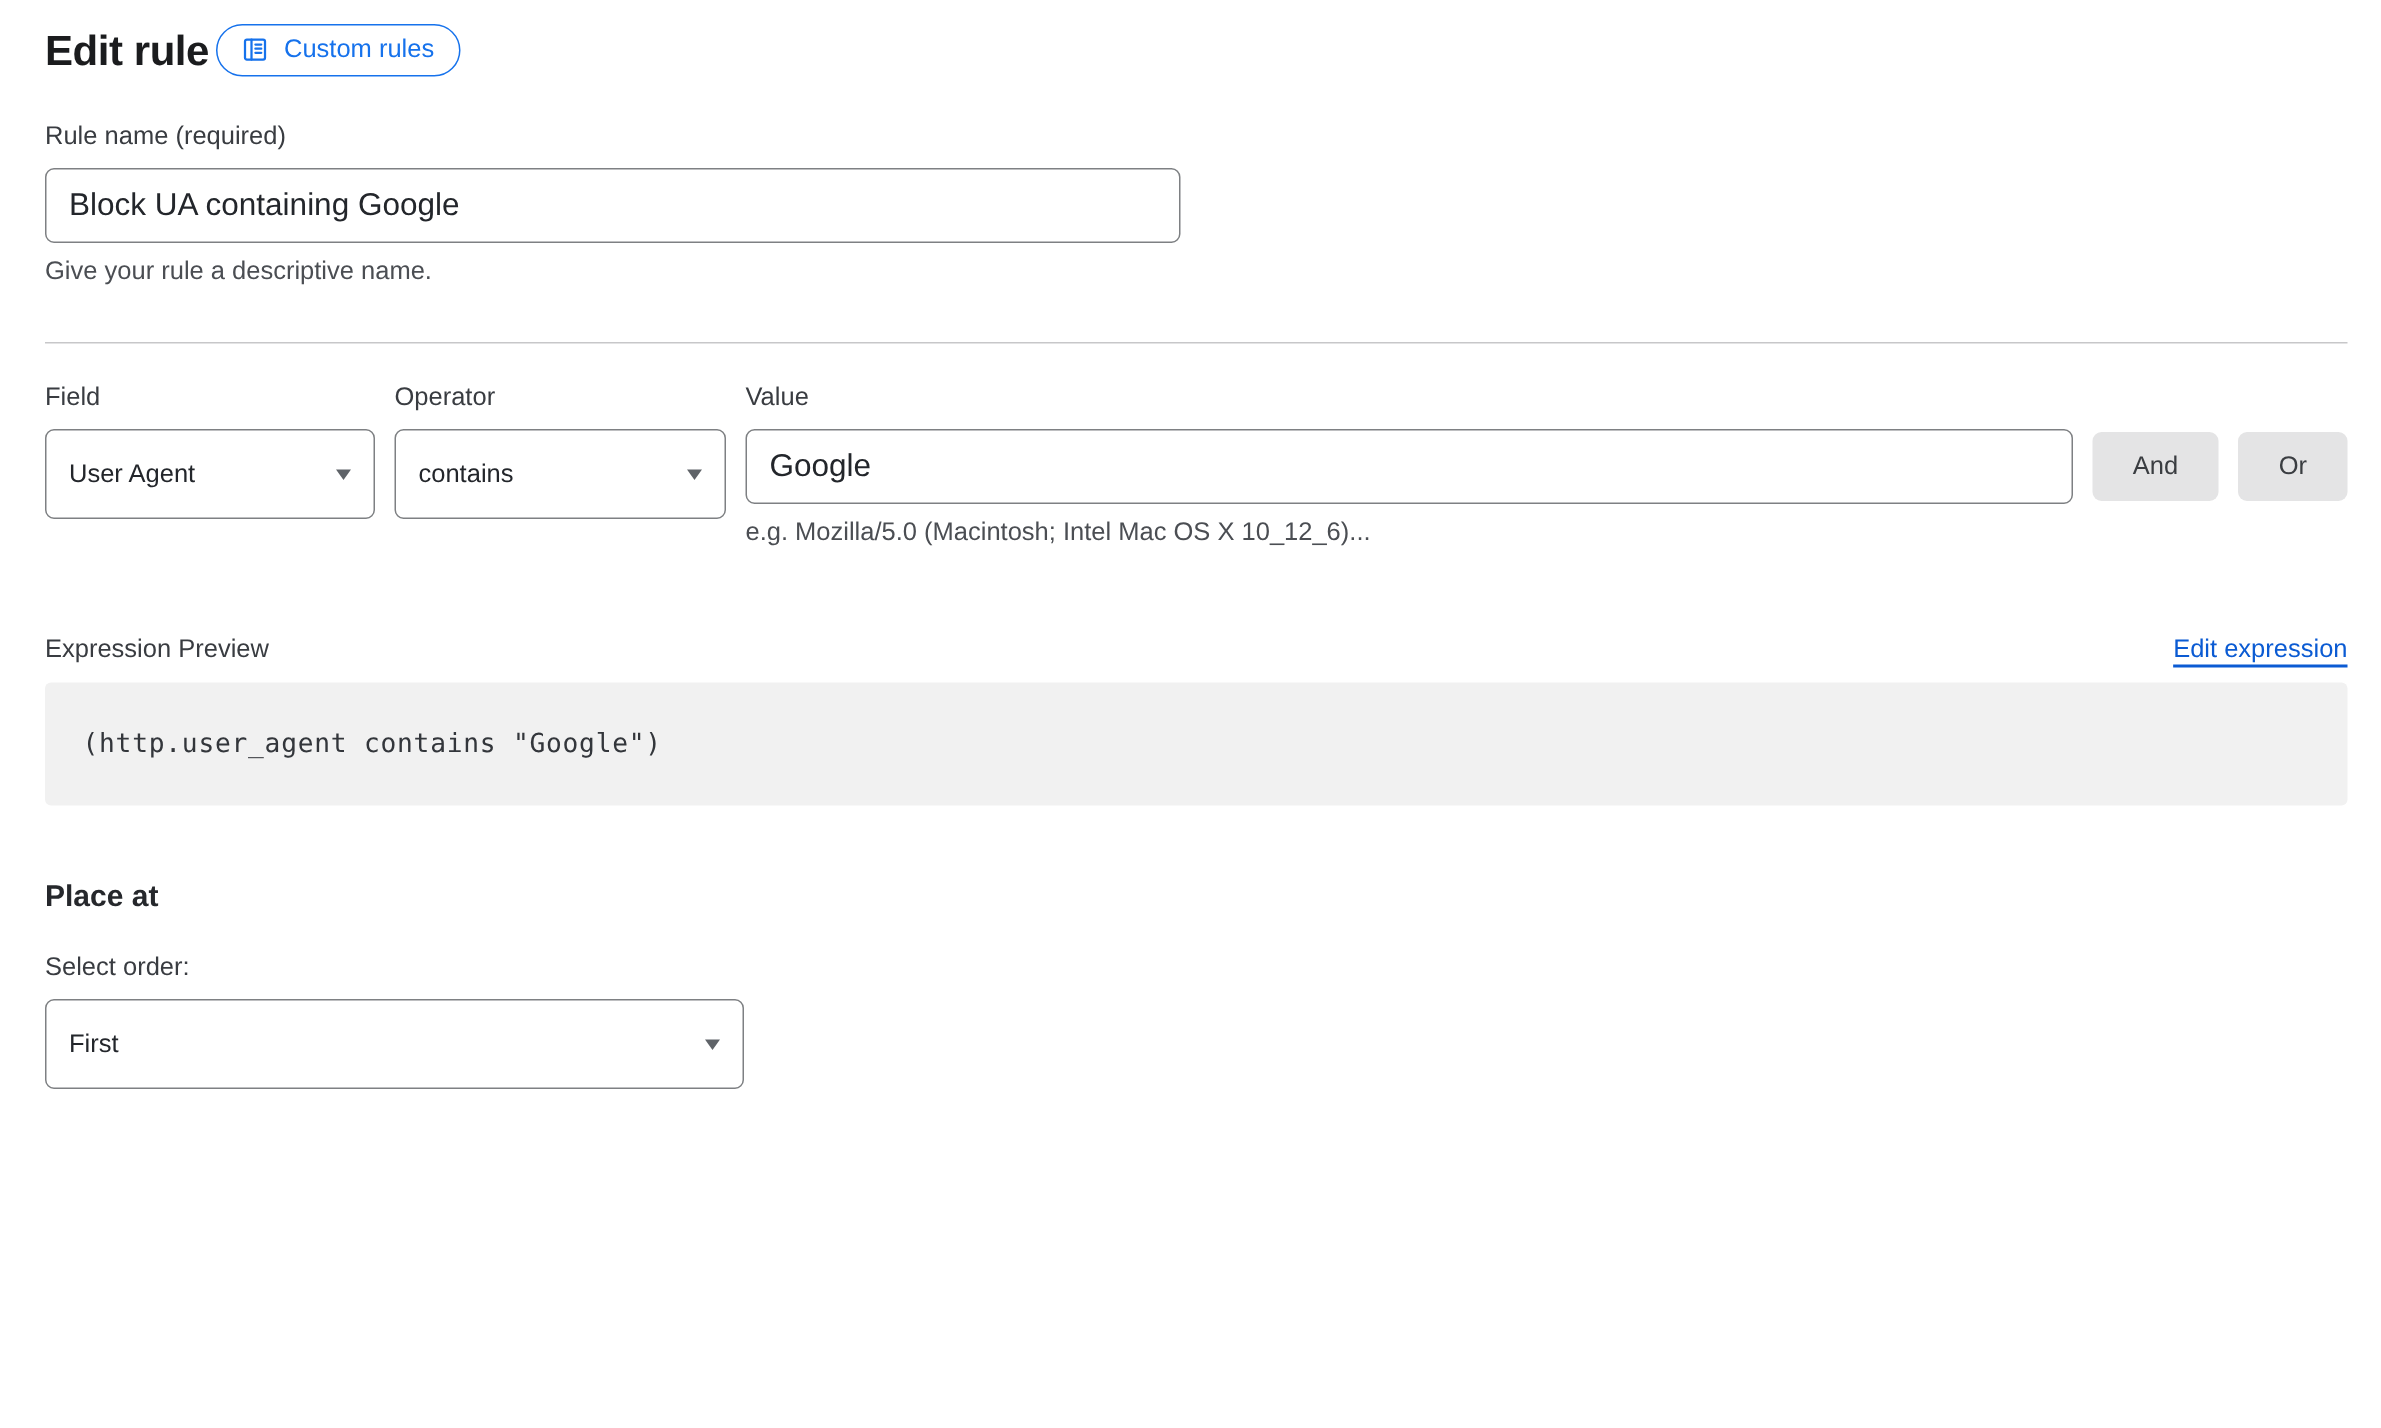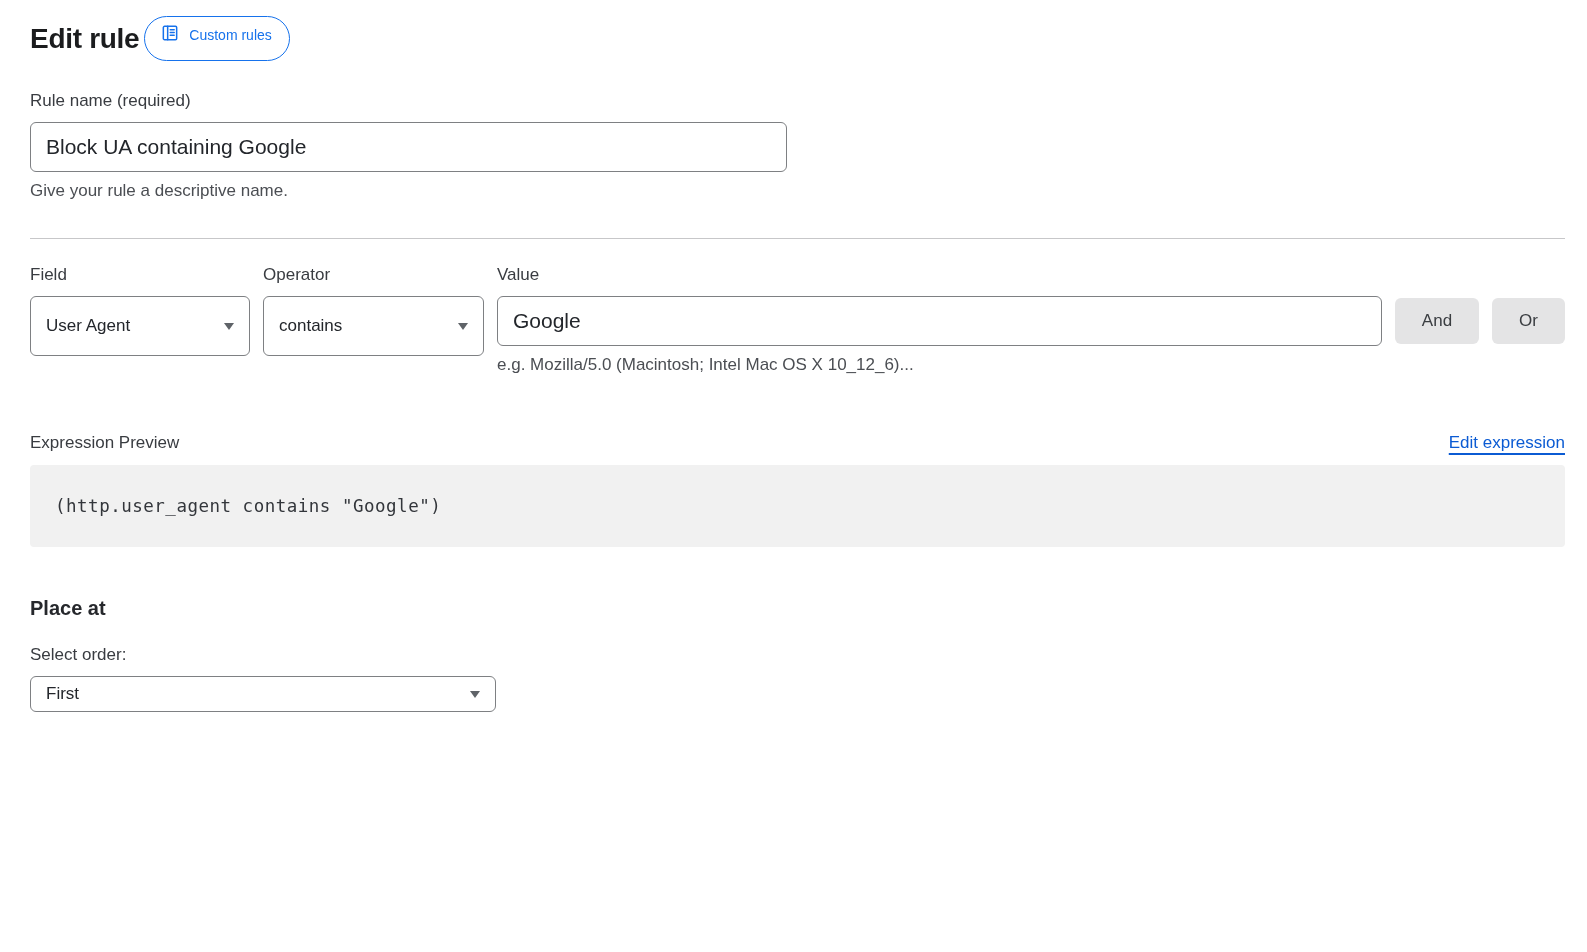--- a/index.html
+++ b/index.html
@@ -21,22 +21,22 @@
   
   .header{display:flex;align-items:center;gap:5px;}
   .title{
     font-size:28px;font-weight:bold;color:#1b1c1e;margin:0;letter-spacing:-0.3px;
   }
   .pill{
     display:inline-flex;align-items:flex-end;gap:9px;
     border:1.5px solid var(--accent-blue);
     color:var(--accent-blue);
     border-radius:999px;
-    padding:6px 17px 17px 15px;
-    font-size:14px;
+    padding:6px 17px 7px 15px;
+    font-size:17px;
     cursor:pointer;background:#fff;
     text-decoration:none;
   }
   .pill svg{display:block;}
 
   
   .label{
     display:block;font-size:17px;color:#393c41;margin-bottom:11px;line-height:20px;
   }
   .help{
@@ -103,21 +103,21 @@
   
   .section-heading{
     font-size:20px;font-weight:bold;color:#26282c;margin:0;line-height:23px;
   }
   .action-section{margin-top:36px;}
   .action-label-gap{margin-top:25px;}
   .action-select{width:442px;height:48px;}
 
   
   .place-section{margin-top:50px;}
-  .order-select{width:466px;height:36px;}
+  .order-select{width:466px;height:60px;}
 </style>
 </head>
 <body>
 
 <div class="page">
 
   <div class="header">
     <h1 class="title">Edit rule</h1>
     <a class="pill">
       <span>

